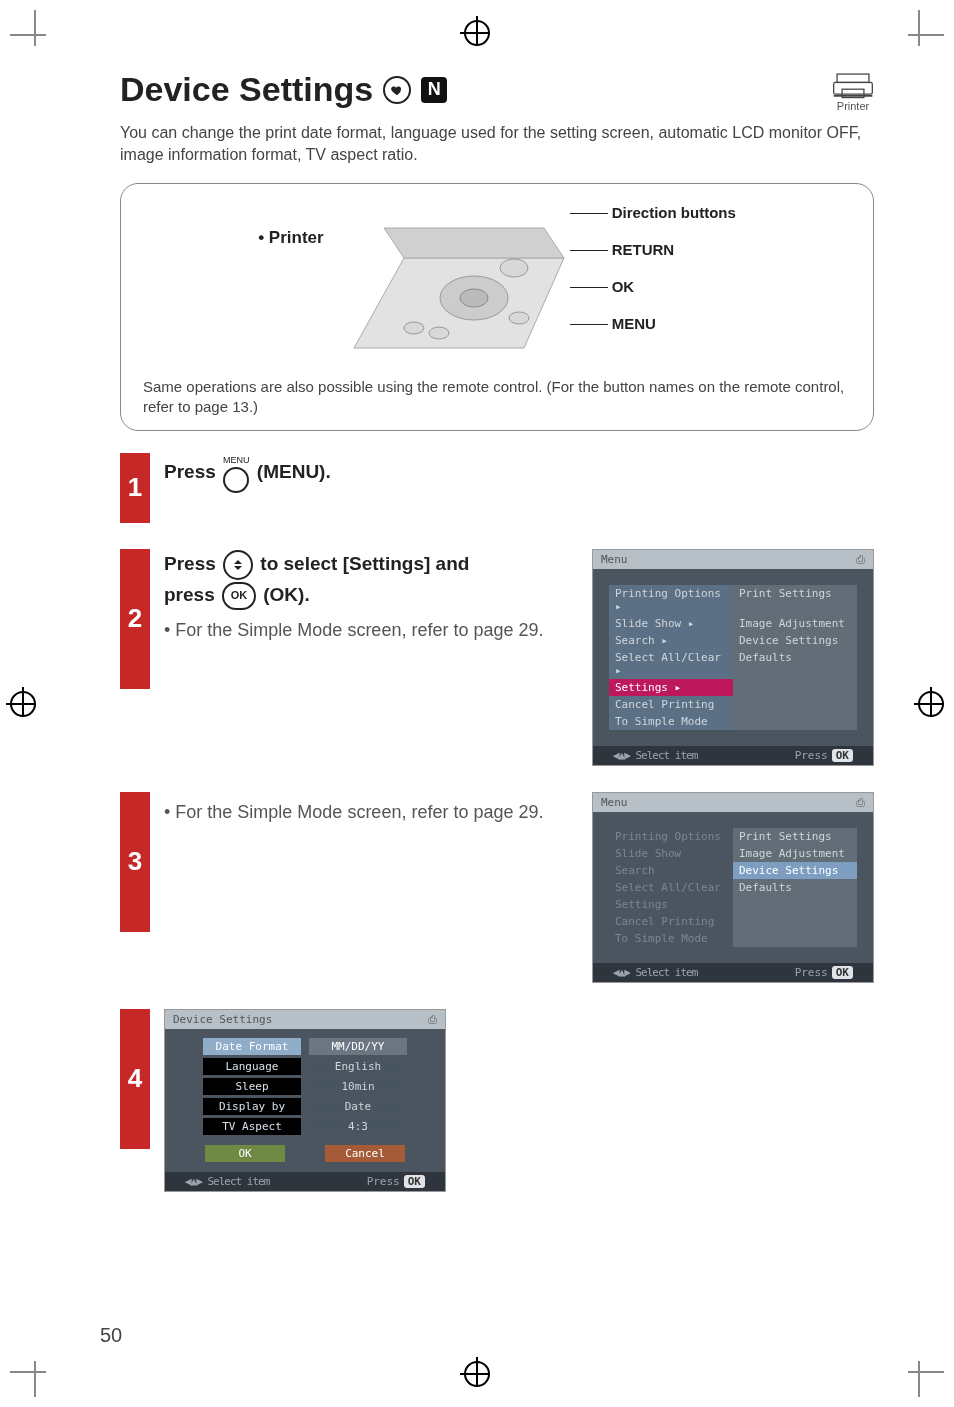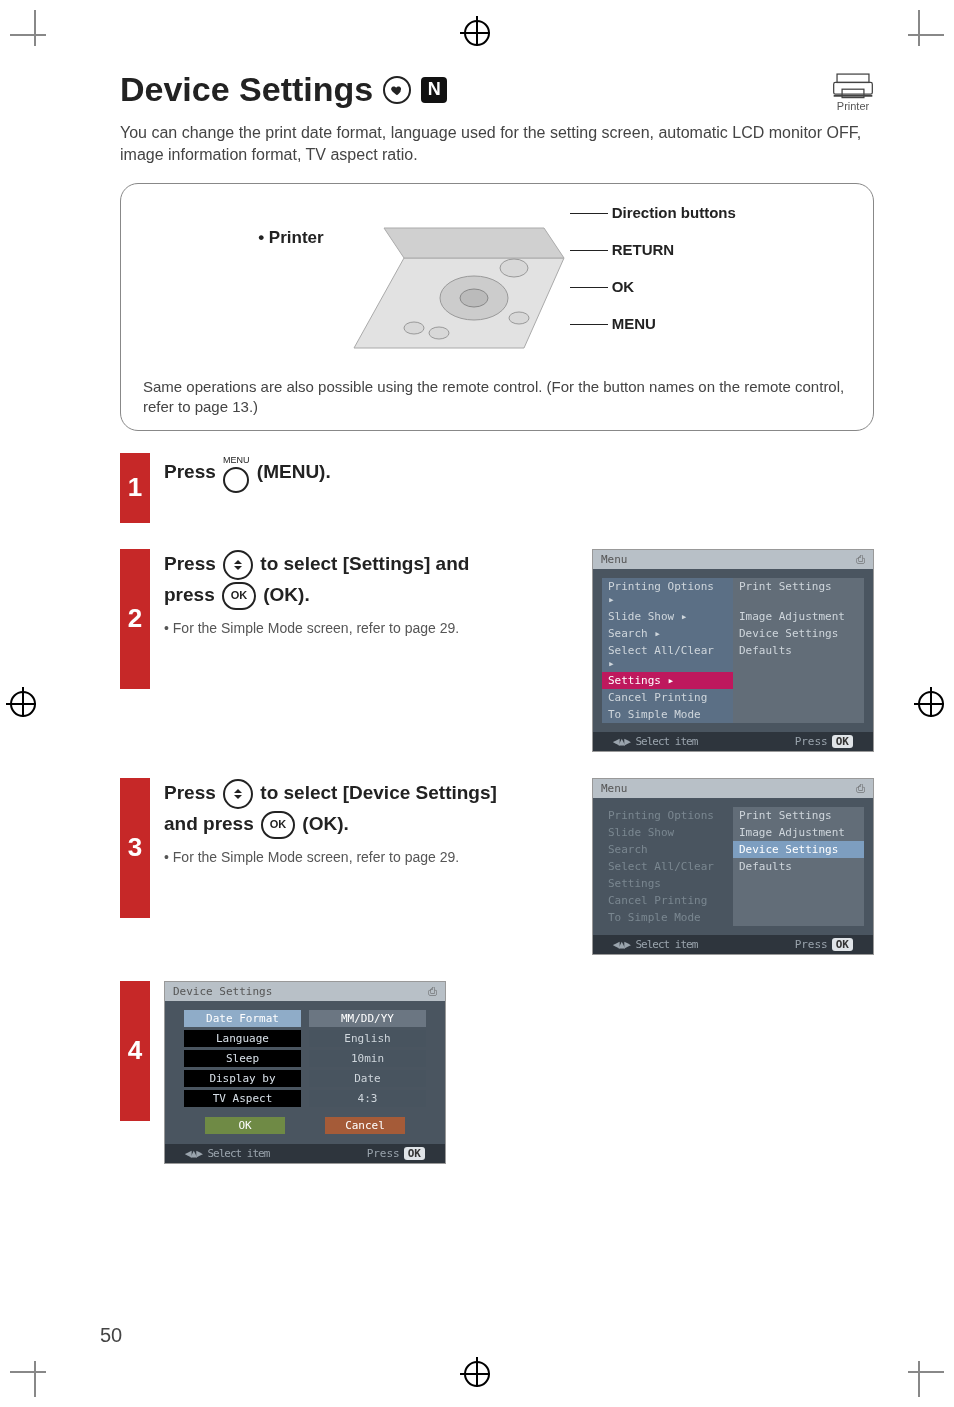--- a/index.html
+++ b/index.html
@@ -37,42 +37,42 @@
   .printer-img svg{width:100%;height:100%}
   .callouts{display:flex;flex-direction:column;gap:20px;font-weight:bold;font-size:15px;color:#222;padding-top:6px}
   .callouts div{position:relative;padding-left:24px}
   .callouts div::before{content:"";position:absolute;left:-18px;top:50%;width:38px;height:1px;background:#222}
   .device-note{font-size:15px;color:#444;margin-top:19px;line-height:1.35}
   .step{display:flex;align-items:flex-start;gap:14px;margin:14px 0 26px 0}
   .step-num{width:30px;min-width:30px;height:70px;background:#c62828;color:#fff;display:flex;align-items:center;justify-content:center;font-size:26px;font-weight:bold}
   .step-num.tall{height:140px}
   .step-body{flex:1}
   .step-text{font-size:19px;font-weight:bold;color:#222;line-height:1.6}
-  .step-sub{font-size:14px;color:#555;margin-top:10px}
+  .step-sub{font-size:18px;color:#555;margin-top:10px}
   .btn-menu{display:inline-flex;flex-direction:column;align-items:center;font-size:9px;font-weight:normal;vertical-align:middle;margin:0 2px}
   .btn-menu .ring{width:22px;height:22px;border:2px solid #222;border-radius:50%}
   .btn-updown{display:inline-flex;width:26px;height:26px;border:2px solid #222;border-radius:50%;align-items:center;justify-content:center;vertical-align:middle;margin:0 2px;position:relative}
   .btn-updown::before{content:"";position:absolute;top:4px;left:50%;transform:translateX(-50%);border:4px solid transparent;border-bottom-color:#222}
   .btn-updown::after{content:"";position:absolute;bottom:4px;left:50%;transform:translateX(-50%);border:4px solid transparent;border-top-color:#222}
   .btn-ok{display:inline-flex;width:30px;height:24px;border:2px solid #222;border-radius:14px;align-items:center;justify-content:center;font-size:11px;font-weight:bold;vertical-align:middle;margin:0 2px}
   .screenshot{width:280px;min-width:280px;background:#4a5560;border:1px solid #999;font-family:monospace;font-size:11px;color:#cfd6dc}
   .ss-title{background:#b8c0c7;color:#555;padding:3px 8px;display:flex;justify-content:space-between}
-  .ss-body{padding:9px}
+  .ss-body{padding:16px}
   .ss-row{display:flex}
   .ss-left,.ss-right{padding:2px 6px;flex:1}
   .ss-left{background:#5b6f85}
   .ss-left.hl{background:#be185d;color:#fff}
   .ss-left.dim{background:#4a5560;color:#7a8790}
   .ss-right{background:#626d78}
   .ss-right.hl{background:#7d9ec0;color:#fff}
   .ss-foot{background:#2e353d;color:#9aa4ad;padding:3px 20px;display:flex;justify-content:space-between;align-items:center}
   .ss-foot .okbadge{background:#e0e4e8;color:#333;border-radius:3px;padding:0 4px;font-weight:bold;margin-left:4px}
   .ss-arrows{letter-spacing:-1px}
   .ds-row{display:flex;justify-content:center;gap:8px;margin:3px 0}
-  .ds-cell{width:117px;text-align:center;padding:2px 0;font-size:11px}
+  .ds-cell{width:98px;text-align:center;padding:2px 0;font-size:11px}
   .ds-label{background:#000000;color:#d8e0e8}
   .ds-label.hl{background:#8facc8;color:#fff}
   .ds-val{background:#48545f;color:#cfd6dc}
   .ds-val.hl{background:#6b7682;color:#fff}
   .ds-btnrow{display:flex;justify-content:center;gap:40px;margin:10px 0 4px 0}
   .ds-btn{width:80px;text-align:center;padding:2px 0;font-size:11px}
   .ds-ok{background:#6f8a45;color:#fff}
   .ds-cancel{background:#a55b38;color:#fff}
   .step-flex{display:flex;gap:37px;align-items:flex-start}
   .pagenum{position:absolute;bottom:60px;left:100px;font-size:20px;color:#444}
@@ -208,28 +208,20 @@
               <span><span>Press</span><span class="okbadge">OK</span></span>
             </div>
         </div>
       </div>
     </div>
 
     <div class="step">
       <div class="step-num tall">3</div>
       <div class="step-body step-flex">
         <div style="flex:1">
-          <div class="step-text">
-            <span>Press </span>
-            <span class="btn-updown"></span>
-            <span> to select [Device Settings]</span><br>
-            <span>and press </span>
-            <span class="btn-ok">OK</span>
-            <span> (OK).</span>
-          </div>
           <div class="step-sub">• For the Simple Mode screen, refer to page 29.</div>
         </div>
         <div class="screenshot">
           <div class="ss-title">
               <span>Menu</span>
               <span>⎙</span>
             </div>
           <div class="ss-body">
             <div class="ss-row">
                 <div class="ss-left dim">Printing Options</div>

